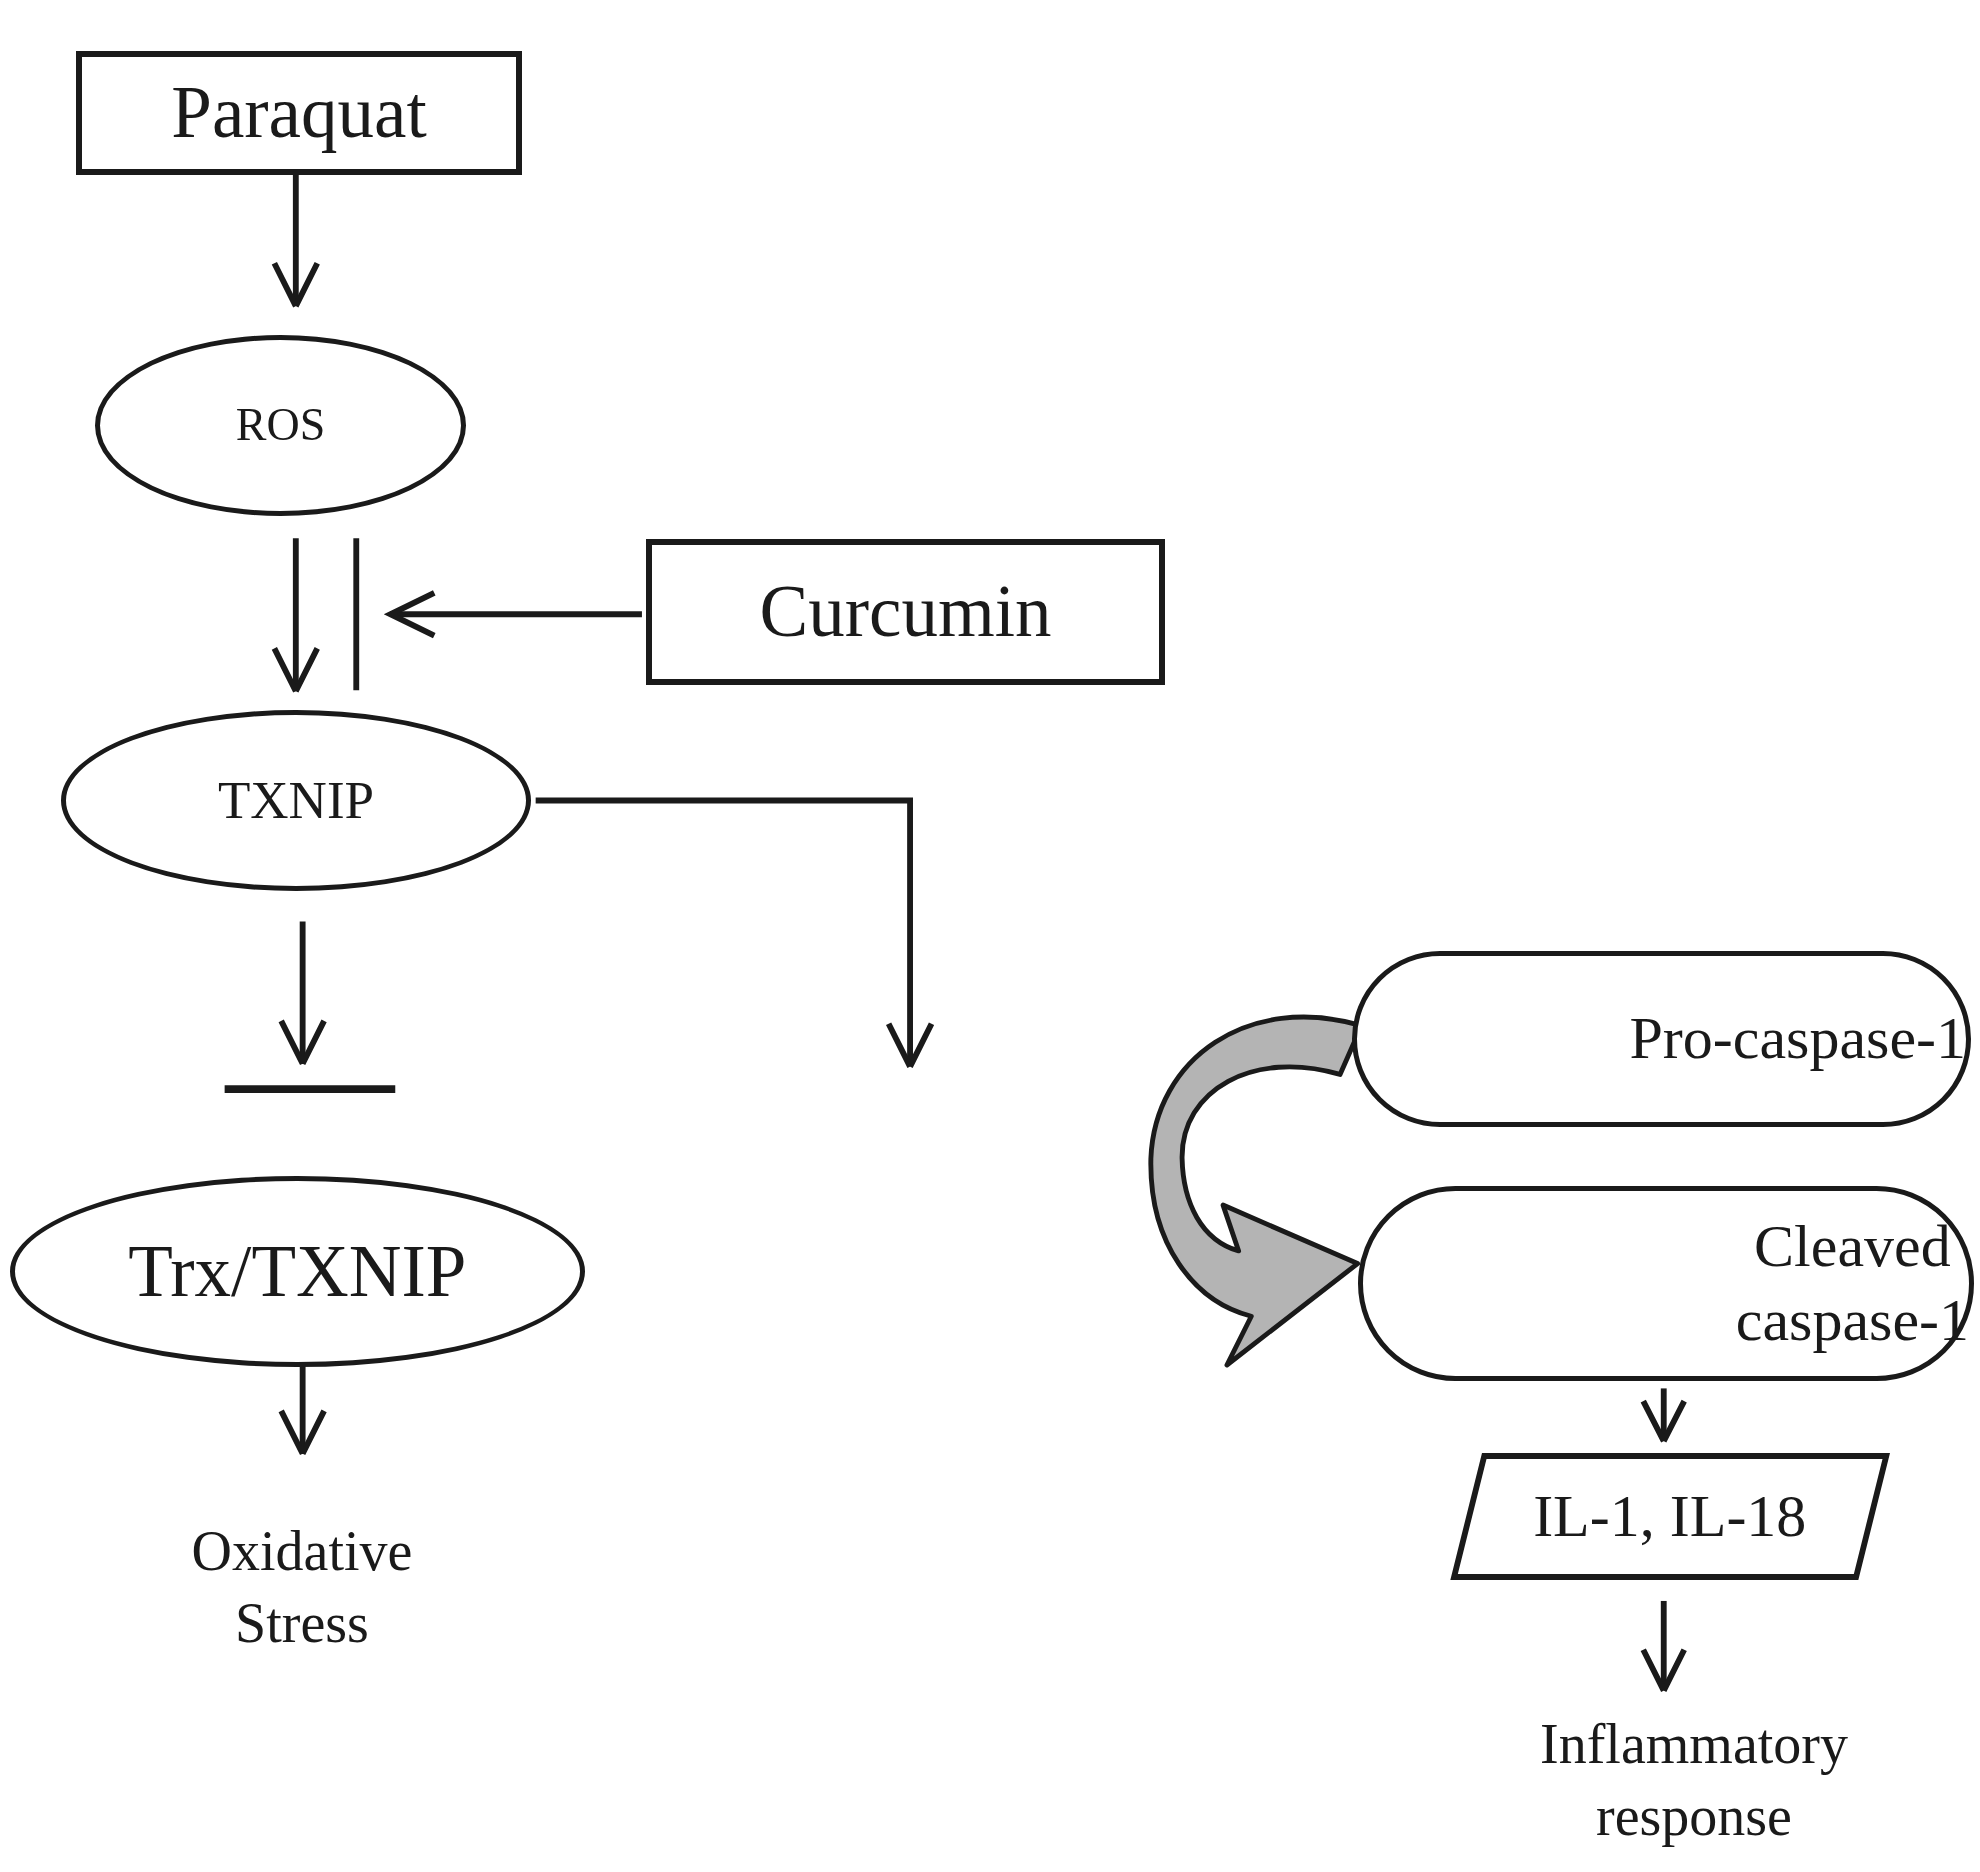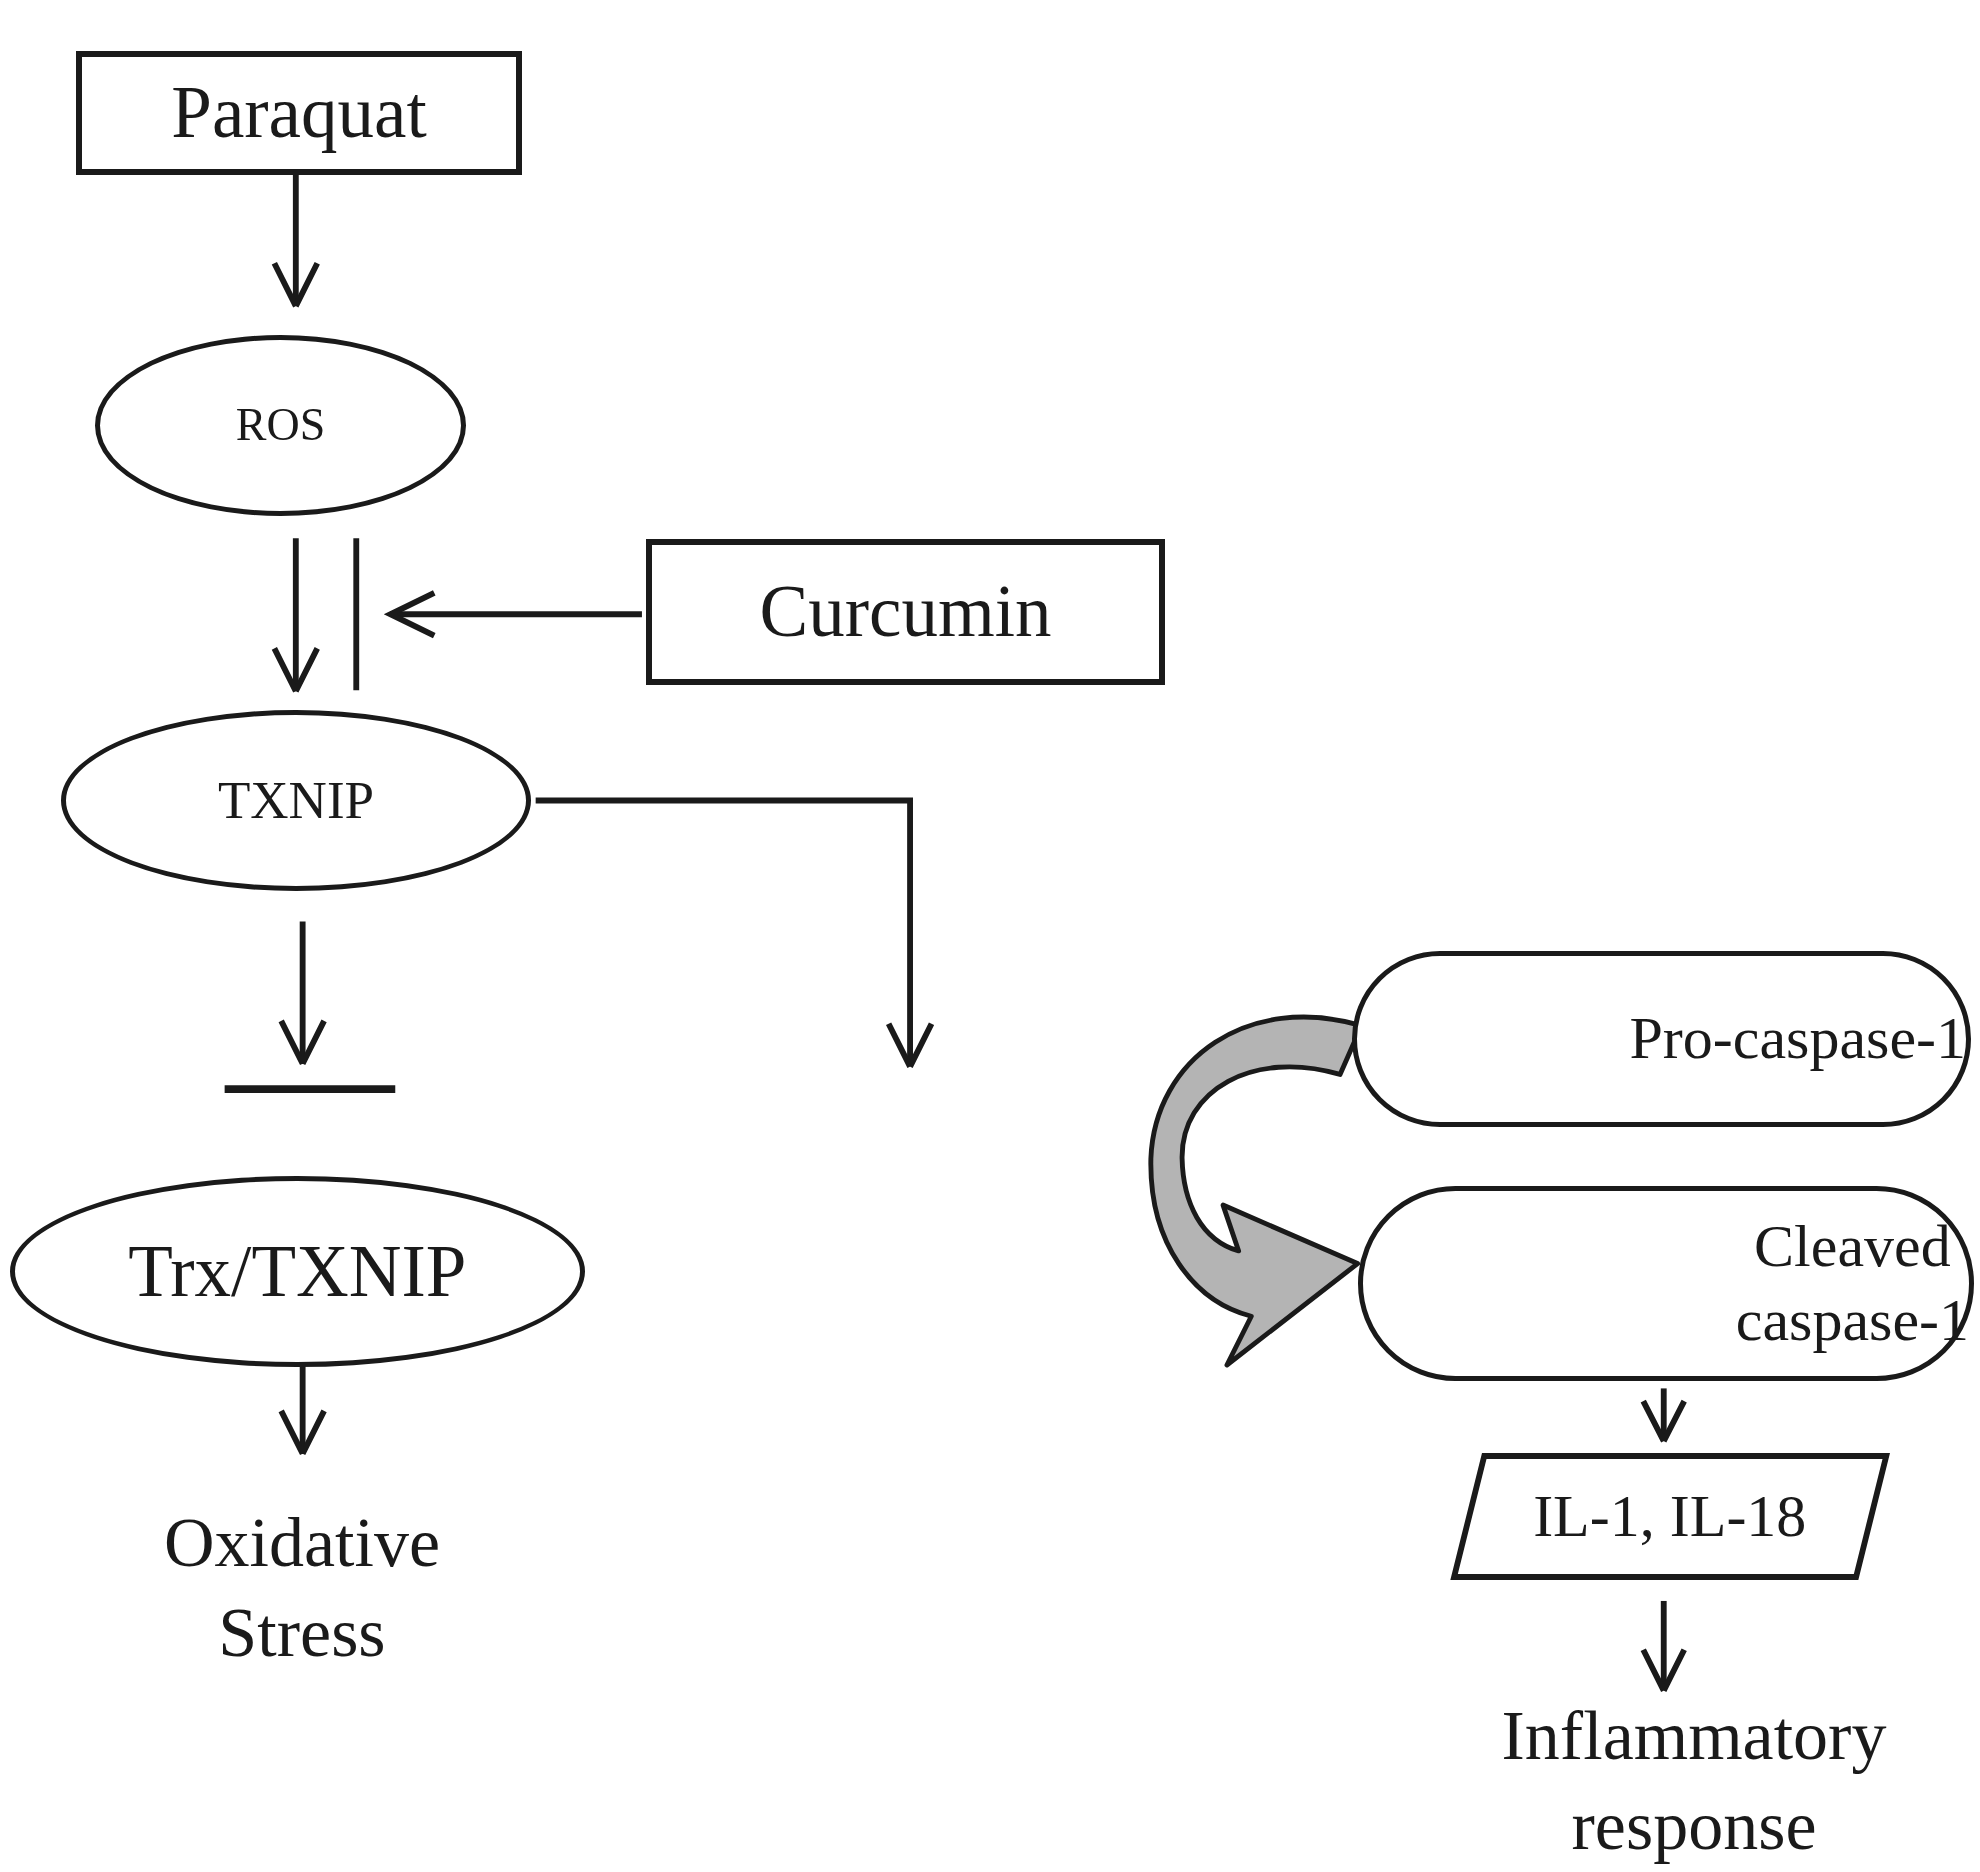--- a/index.html
+++ b/index.html
@@ -19,21 +19,21 @@
     text-align:center;
     background:#ffffff;
   }
   .rect{border:6.8px solid #1a1a1a;}
   .ellipse{border:5.9px solid #1a1a1a;border-radius:50%;}
   .roundrect{border:5.9px solid #1a1a1a;justify-content:flex-end;}
   .label{white-space:pre-line;line-height:1.22;}
   .free-label{
     position:absolute;transform:translate(-50%,-50%);
     text-align:center;white-space:pre-line;line-height:1.28;
-    font-size:70px;
+    font-size:56px;
   }
   .f-box{font-size:73px;}
   .f-ros{font-size:46px;}
   .f-txnip{font-size:53px;}
   .f-trx{font-size:73px;}
   .f-nlrp3{font-size:60px;}
   .f-casp{font-size:60px;}
   .f-il{font-size:60px;}
   
   #paraquat{left:76px;top:27px;width:446px;height:124px;margin-top:24px;}

